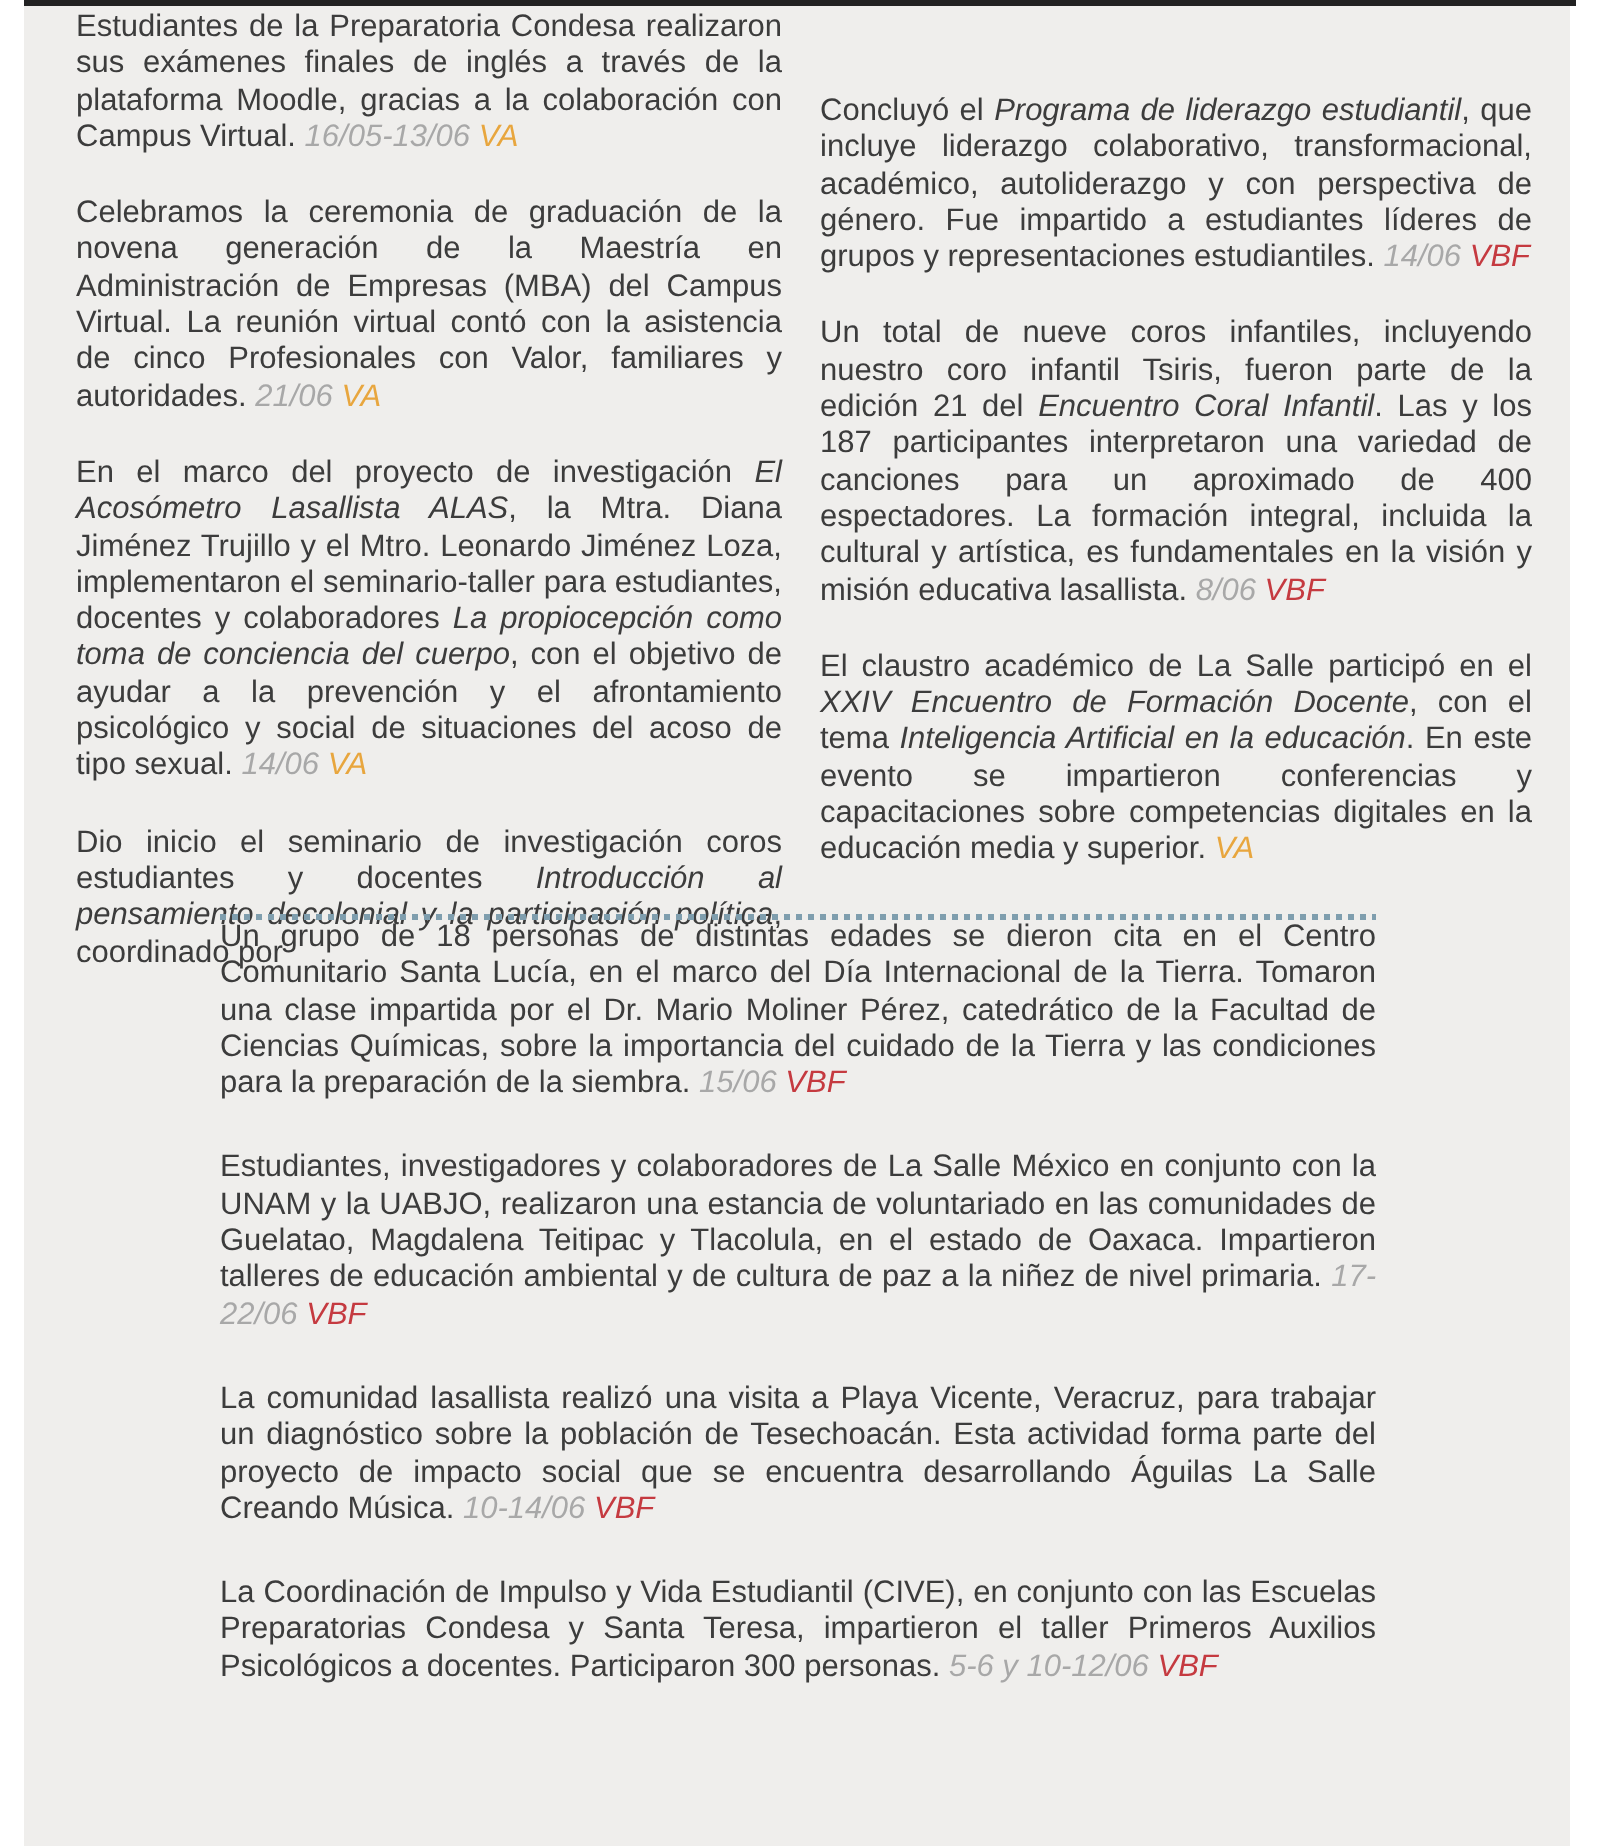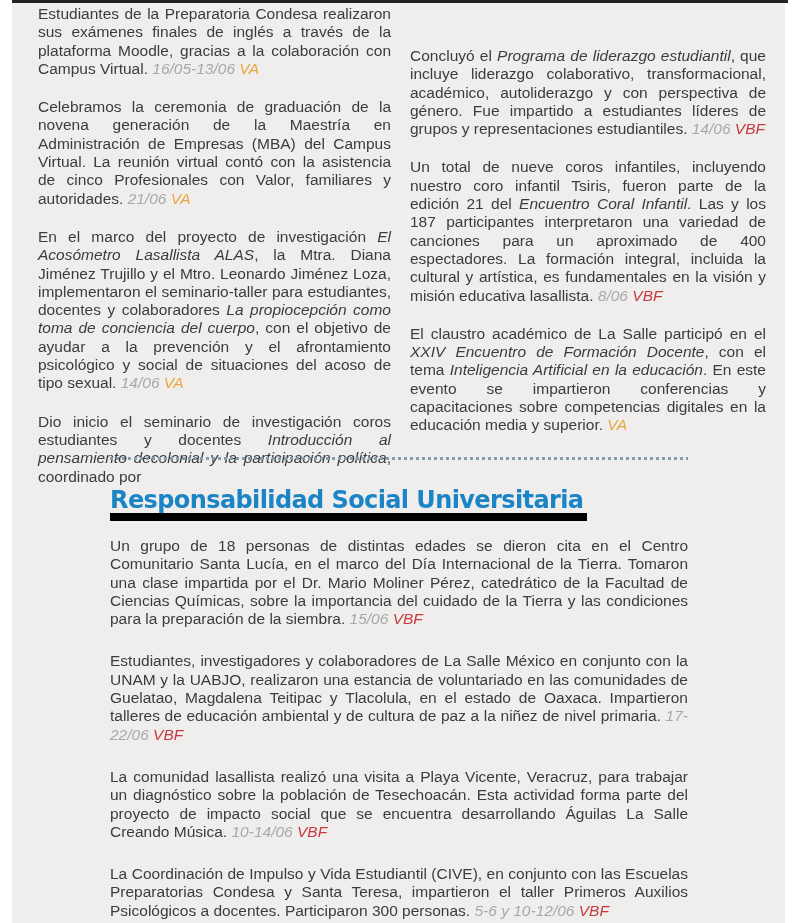--- a/index.html
+++ b/index.html
@@ -75,21 +75,20 @@
       <p class="para"><span class="seg-n">Dio inicio el seminario de investigación coros estudiantes y docentes </span><span class="seg-i">Introducción al pensamiento decolonial y la participación política</span><span class="seg-n">, coordinado por</span></p>
     </div>
   <div class="col col-right">
       <p class="para"><span class="seg-n">Concluyó el </span><span class="seg-i">Programa de liderazgo estudiantil</span><span class="seg-n">, que incluye liderazgo colaborativo, transformacional, académico, autoliderazgo y con perspectiva de género. Fue impartido a estudiantes líderes de grupos y representaciones estudiantiles. </span><span class="seg-d">14/06 </span><span class="seg-vbf">VBF</span></p>
       <p class="para"><span class="seg-n">Un total de nueve coros infantiles, incluyendo nuestro coro infantil Tsiris, fueron parte de la edición 21 del </span><span class="seg-i">Encuentro Coral Infantil</span><span class="seg-n">. Las y los 187 participantes interpretaron una variedad de canciones para un aproximado de 400 espectadores. La formación integral, incluida la cultural y artística, es fundamentales en la visión y misión educativa lasallista. </span><span class="seg-d">8/06 </span><span class="seg-vbf">VBF</span></p>
       <p class="para"><span class="seg-n">El claustro académico de La Salle participó en el </span><span class="seg-i">XXIV Encuentro de Formación Docente</span><span class="seg-n">, con el tema </span><span class="seg-i">Inteligencia Artificial en la educación</span><span class="seg-n">. En este evento se impartieron conferencias y capacitaciones sobre competencias digitales en la educación media y superior. </span><span class="seg-va">VA</span></p>
     </div>
 
   <div class="section">
     <div class="divider"></div>
-    <h1 class="section-title">Responsabilidad Social Universitaria</h1>
     <div>
         <p class="para"><span class="seg-n">Un grupo de 18 personas de distintas edades se dieron cita en el Centro Comunitario Santa Lucía, en el marco del Día Internacional de la Tierra. Tomaron una clase impartida por el Dr. Mario Moliner Pérez, catedrático de la Facultad de Ciencias Químicas, sobre la importancia del cuidado de la Tierra y las condiciones para la preparación de la siembra. </span><span class="seg-d">15/06 </span><span class="seg-vbf">VBF</span></p>
         <p class="para"><span class="seg-n">Estudiantes, investigadores y colaboradores de La Salle México en conjunto con la UNAM y la UABJO, realizaron una estancia de voluntariado en las comunidades de Guelatao, Magdalena Teitipac y Tlacolula, en el estado de Oaxaca. Impartieron talleres de educación ambiental y de cultura de paz a la niñez de nivel primaria. </span><span class="seg-d">17-22/06 </span><span class="seg-vbf">VBF</span></p>
         <p class="para"><span class="seg-n">La comunidad lasallista realizó una visita a Playa Vicente, Veracruz, para trabajar un diagnóstico sobre la población de Tesechoacán. Esta actividad forma parte del proyecto de impacto social que se encuentra desarrollando Águilas La Salle Creando Música. </span><span class="seg-d">10-14/06 </span><span class="seg-vbf">VBF</span></p>
         <p class="para"><span class="seg-n">La Coordinación de Impulso y Vida Estudiantil (CIVE), en conjunto con las Escuelas Preparatorias Condesa y Santa Teresa, impartieron el taller Primeros Auxilios Psicológicos a docentes. Participaron 300 personas. </span><span class="seg-d">5-6 y 10-12/06 </span><span class="seg-vbf">VBF</span></p>
       </div>
   </div>
 </div>
 <div class="top-edge"></div>
 

